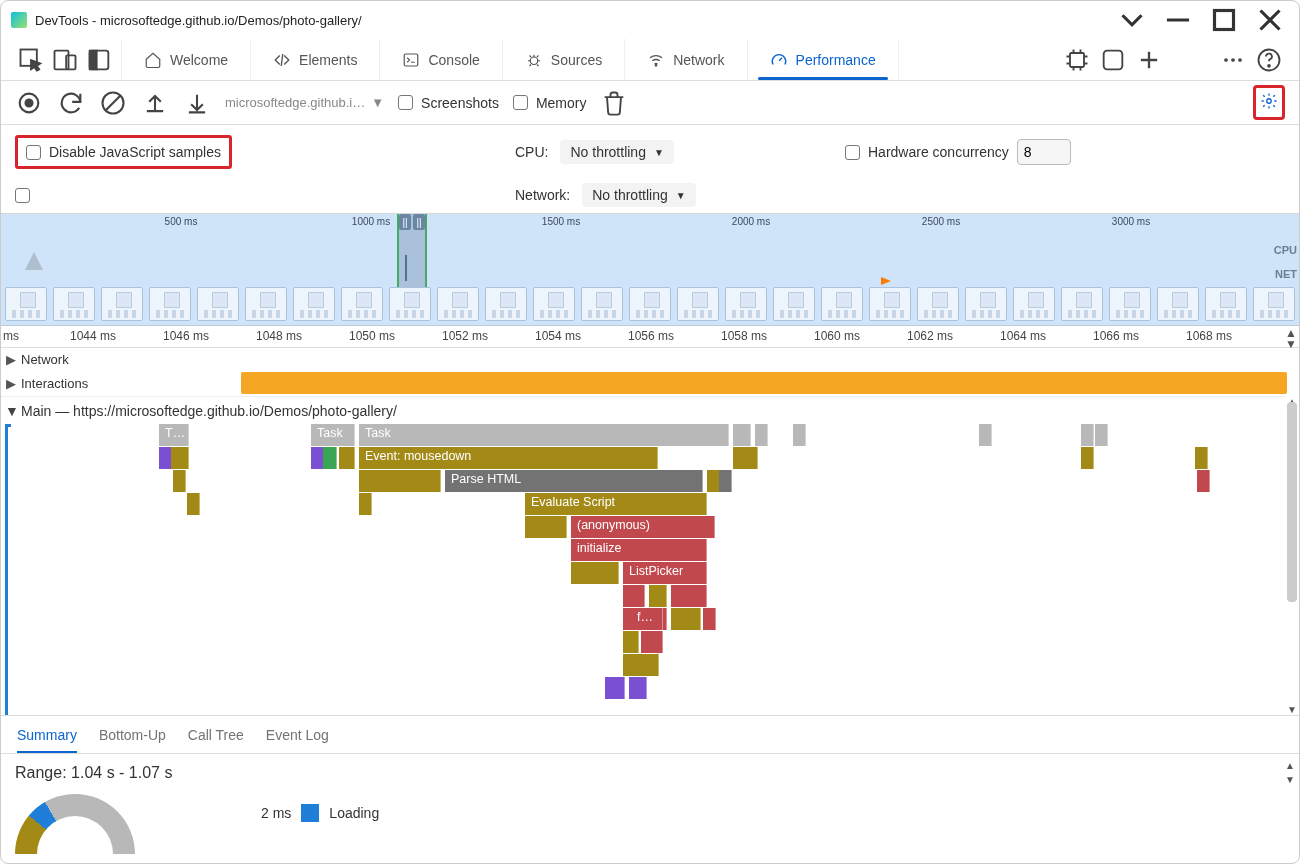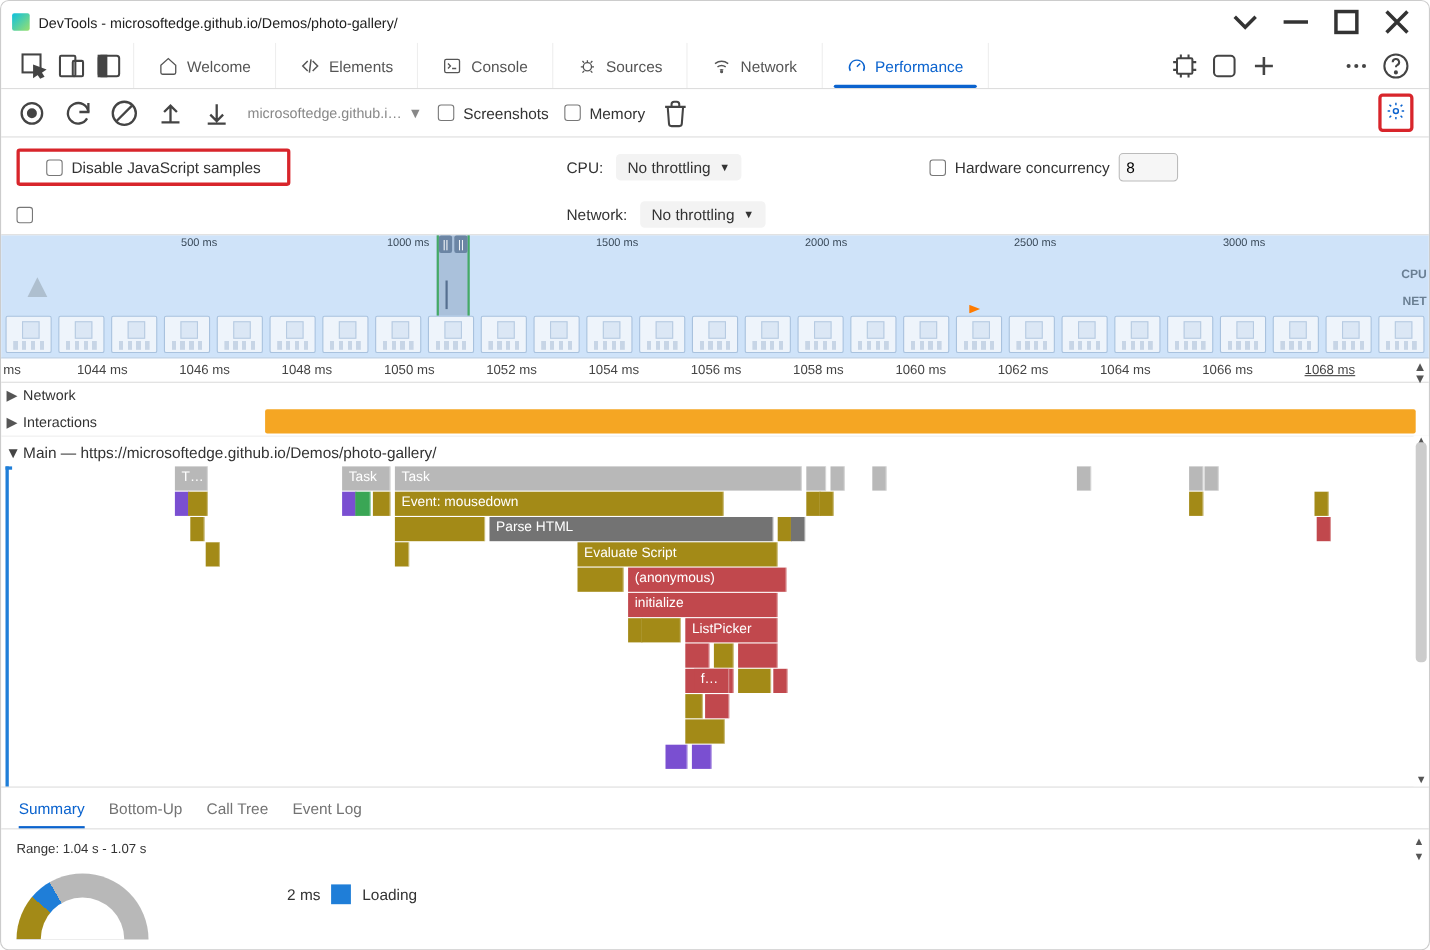--- a/index.html
+++ b/index.html
@@ -26,21 +26,21 @@
 .perftoolbar .spacer { flex: 1; }
 .gearbox { border: 3px solid #d8252b; border-radius: 4px; padding: 4px; color: #0b63ce; }
 .sel { display: flex; align-items: center; gap: 6px; }
 .sel .down { font-size: 10px; }
 .host { color: #888; display: flex; align-items: center; gap: 6px; }
 
 
 .settings { padding: 10px 14px 6px; display: grid; grid-template-columns: 500px 330px 1fr; row-gap: 14px; align-items: center; border-bottom: 1px solid #d6d6d6; }
 .chk { display: flex; align-items: center; gap: 8px; font-size: 14px; }
 .chk .box { width: 15px; height: 15px; border: 1.5px solid #777; border-radius: 3px; background: #fff; }
-.redbox { border: 3px solid #d8252b; border-radius: 3px; padding: 6px 24px; display: inline-flex; }
+.redbox { border: 3px solid #d8252b; border-radius: 3px; padding: 6px 8px; display: inline-flex; }
 .ddl { background: #f3f3f3; border-radius: 4px; padding: 4px 10px; display: inline-flex; align-items: center; gap: 8px; font-size: 14px; }
 .hw input { width: 54px; height: 26px; border: 1px solid #bbb; border-radius: 4px; background: #f6f6f6; text-align: left; padding: 0 6px; font-size: 14px; }
 .lbl { font-size: 14px; color: #333; margin-right: 6px; }
 
 
 .overview { height: 112px; background: #cfe3f9; position: relative; border-bottom: 1px solid #bcccdc; }
 .overview .lanetag { position: absolute; right: 2px; font-size: 11px; color: #6a7f93; font-weight: 600; }
 .overview .ticks { position: absolute; top: 2px; left: 0; right: 0; height: 16px; display: flex; }
 .overview .tick { position: absolute; top: 0; font-size: 10px; color: #3a4a5a; transform: translateX(-50%); }
 .overview .thumbs { position: absolute; bottom: 0; left: 4px; right: 4px; height: 38px; display: flex; gap: 6px; }
@@ -83,21 +83,21 @@
 .bluebracket { position:absolute; left:4px; top:76px; width:6px; height:300px; border-left:3px solid #1f7ed8; border-top:3px solid #1f7ed8; border-bottom:3px solid #1f7ed8; }
 
 
 .btabs { height: 38px; border-bottom: 1px solid #ddd; display: flex; align-items: stretch; gap: 22px; padding: 0 16px; font-size: 14px; }
 .btab { display: flex; align-items: center; color: #737373; }
 .btab.active { color: #0b63ce; position: relative; }
 .btab.active::after { content:""; position:absolute; left:0; right:0; bottom:0; height:2px; background:#0b63ce; }
 
 
 .summary { padding: 10px 14px; position: relative; height: 94px; }
-.summary .range { font-size: 12px; color: #333; }
+.summary .range { font-size: 16px; color: #333; }
 .summary .donut { position:absolute; left: 14px; top: 40px; width: 120px; height: 60px; border-radius: 120px 120px 0 0; background: conic-gradient(from 270deg at 50% 100%, #a38a17 0 40deg, #1f7ed8 40deg 60deg, #b8b8b8 60deg 180deg); }
 .summary .donut::after { content:""; position:absolute; left:22px; top:22px; right:22px; bottom:0; background:#fff; border-radius: 80px 80px 0 0; }
 .summary .legend { position:absolute; left: 260px; top: 50px; display:flex; align-items:center; gap:10px; font-size:14px; }
 .summary .sw { width:18px; height:18px; background:#1f7ed8; }
 .summary .rightarr { position:absolute; right:4px; top:6px; font-size:10px; color:#555; }
 
 
 .iconbtn { width:28px; height:28px; display:flex; align-items:center; justify-content:center; border-radius:4px; color:#444; }
 .checkbox-filled { background:#0b63ce; border-color:#0b63ce; position:relative; }
 .checkbox-filled::after { content:"✓"; color:#fff; font-size:11px; position:absolute; left:1px; top:-1px; }
@@ -392,21 +392,21 @@
       <span class="rt" style="left: 278px;">1048 ms</span>
       <span class="rt" style="left: 371px;">1050 ms</span>
       <span class="rt" style="left: 464px;">1052 ms</span>
       <span class="rt" style="left: 557px;">1054 ms</span>
       <span class="rt" style="left: 650px;">1056 ms</span>
       <span class="rt" style="left: 743px;">1058 ms</span>
       <span class="rt" style="left: 836px;">1060 ms</span>
       <span class="rt" style="left: 929px;">1062 ms</span>
       <span class="rt" style="left: 1022px;">1064 ms</span>
       <span class="rt" style="left: 1115px;">1066 ms</span>
-      <span class="rt" style="left: 1208px; text-decoration: underline;">1068 ms</span>
+      <span class="rt" style="left: 1208px;">1068 ms</span>
     </div>
   <span class="arrow" style="top:0">▲</span>
   <span class="arrow" style="top:11px">▼</span>
 </div>
 
 <div class="tracks">
   <div class="trackrow">
       <span class="tri">▶</span>
       <span>Network</span>
     </div>

